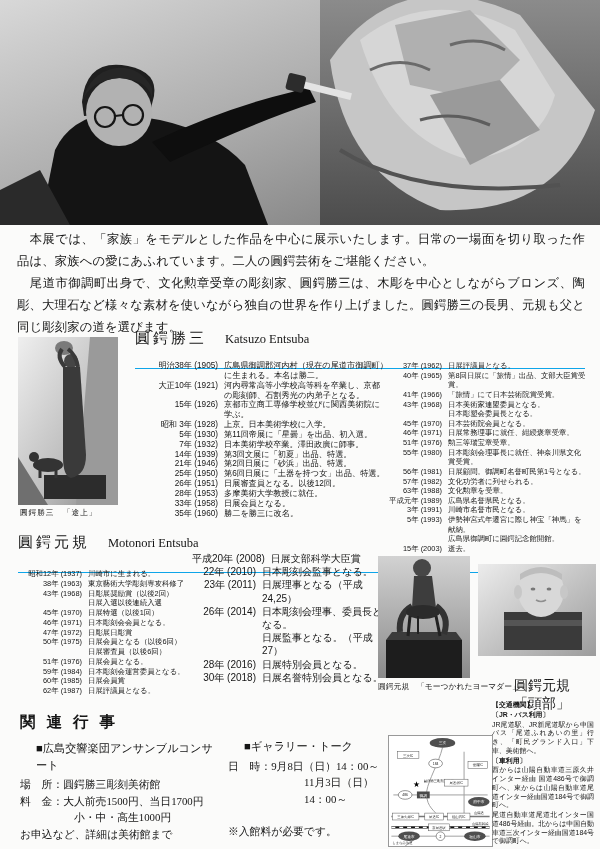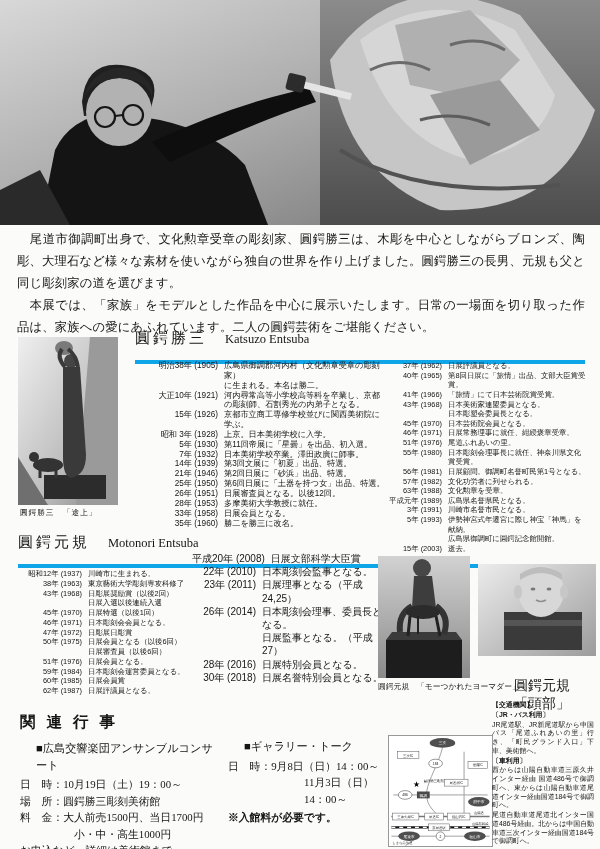--- a/index.html
+++ b/index.html
@@ -7,21 +7,21 @@
   .abs{position:absolute}
   .serif{font-family:"Liberation Serif","DejaVu Serif",serif}
   .sans{font-family:"Liberation Sans","DejaVu Sans",sans-serif}
 
   #hero{left:0;top:0;width:600px;height:225px}
   #hero svg{display:block;width:100%;height:100%}
 
   #intro{left:17px;top:228px;width:568px;font-size:12.3px;line-height:22px;letter-spacing:.2px}
   #intro p{margin:0;text-align:justify}
 
-  .sec-head{border-bottom:4px solid #0ea5e9;padding-bottom:12px;white-space:nowrap}
+  .sec-head{border-bottom:1px solid #0ea5e9;padding-bottom:20px;white-space:nowrap}
   .sec-head .ja{font-size:15px;letter-spacing:3px}
   .sec-head .en{font-size:12.5px;margin-left:14px}
   #katsuzo-head{left:135px;top:329px;width:450px}
   #motonori-head{left:18px;top:533px;width:564px}
 
   .tl{font-family:"Liberation Sans","DejaVu Sans",sans-serif}
   .tl-row{display:flex;gap:6px}
   .tl-year{flex:0 0 var(--yw);text-align:right;white-space:nowrap}
   .tl-text{white-space:pre-line;flex:1}
   #k-left{left:142px;top:361px;width:252px;--yw:76px;font-size:8.2px;line-height:1.2}
@@ -39,21 +39,21 @@
   #m-art2-cap{left:514px;top:677px;font-size:14px}
 
   #ev-head{left:20px;top:712px;font-size:15.5px;font-weight:bold;letter-spacing:11px}
   .ev-block{line-height:16.5px;font-size:10.8px}
   .ev-block .t{font-size:11.2px;margin:0 16px 3px}
   .ev-block p{margin:0}
   #concert{left:20px;top:740px;width:210px}
   #concert .indent{margin-left:54px}
   #gallery{left:228px;top:738px;width:160px}
   #gallery .indent{margin-left:76px}
-  #gallery .note{font-weight:bold;margin-top:2px}
+  #gallery .note{font-weight:normal;margin-top:16px}
 
   #access{left:492px;top:701px;width:102px;font-size:6.9px;line-height:1.27}
   #access p{margin:0 0 1px;text-align:justify}
   #access .hd{font-weight:bold}
 
   #map{left:388px;top:735px;width:103px;height:110px;border:1px solid #999;background:#fff}
   #map svg{display:block;width:100%;height:100%}
   .road{stroke:#a0a0a0;stroke-width:1;fill:none}
   .road2{stroke:#777;stroke-width:1.6;fill:none}
   .mbox{fill:#fff;stroke:#555;stroke-width:.5}
@@ -101,22 +101,22 @@
       <path d="M152,142 Q225,108 292,92 L308,86 L316,102 Q250,124 170,162 Z" fill="#0e0e0e"></path>
       <g transform="rotate(14 310 88)">
         <rect x="300" y="83" width="52" height="7" fill="#e4e4e4"></rect>
         <rect x="286" y="78" width="18" height="17" rx="3" fill="#2c2c2c"></rect>
       </g>
       <path d="M0,190 L40,170 L70,225 L0,225 Z" fill="#2a2a2a"></path>
     </svg>
   </div>
 
   <div class="abs" id="intro">
+    <p>　本展では、「家族」をモデルとした作品を中心に展示いたします。日常の一場面を切り取った作品は、家族への愛にあふれています。二人の圓鍔芸術をご堪能ください。</p>
     <p>　尾道市御調町出身で、文化勲章受章の彫刻家、圓鍔勝三は、木彫を中心としながらブロンズ、陶彫、大理石など様々な素材を使いながら独自の世界を作り上げました。圓鍔勝三の長男、元規も父と同じ彫刻家の道を選びます。</p>
-    <p>　本展では、「家族」をモデルとした作品を中心に展示いたします。日常の一場面を切り取った作品は、家族への愛にあふれています。二人の圓鍔芸術をご堪能ください。</p>
   </div>
 
   <div class="abs sec-head" id="katsuzo-head">
     <span class="ja">圓鍔勝三</span>
     <span class="en">Katsuzo Entsuba</span>
   </div>
 
   <div class="abs photo" id="k-art">
     <svg viewBox="0 0 100 168" preserveAspectRatio="none">
       <defs>
@@ -139,21 +139,21 @@
       <line x1="22" y1="132" x2="22" y2="141" stroke="#333" stroke-width="3"></line>
       <line x1="38" y1="132" x2="38" y2="141" stroke="#333" stroke-width="3"></line>
     </svg>
   </div>
   <div class="abs sans" id="k-art-cap">圓鍔勝三　「途上」</div>
 
   <div class="abs tl" id="k-left">
 
       <div class="tl-row">
         <span class="tl-year">明治38年 (1905)</span>
-        <span class="tl-text">広島県御調郡河内村（文化勲章受章の彫刻家）
+        <span class="tl-text">広島県御調郡河内村（現在の尾道市御調町）
 に生まれる。本名は勝二。</span>
       </div>
 
       <div class="tl-row">
         <span class="tl-year">大正10年 (1921)</span>
         <span class="tl-text">河内尋常高等小学校高等科を卒業し、京都
 の彫刻師、石割秀光の内弟子となる。</span>
       </div>
 
       <div class="tl-row">
@@ -242,21 +242,21 @@
         <span class="tl-text">日本芸術院会員となる。</span>
       </div>
 
       <div class="tl-row">
         <span class="tl-year">46年 (1971)</span>
         <span class="tl-text">日展常務理事に就任、紺綬褒章受章。</span>
       </div>
 
       <div class="tl-row">
         <span class="tl-year">51年 (1976)</span>
-        <span class="tl-text">尾道ふれあいの里。</span>
+        <span class="tl-text">勲三等瑞宝章受章。</span>
       </div>
 
       <div class="tl-row">
         <span class="tl-year">55年 (1980)</span>
         <span class="tl-text">日本彫刻会理事長に就任、神奈川県文化賞受賞。</span>
       </div>
 
       <div class="tl-row">
         <span class="tl-year">56年 (1981)</span>
         <span class="tl-text">日展顧問。御調町名誉町民第1号となる。</span>
@@ -434,21 +434,20 @@
       <ellipse cx="40" cy="28" rx="4" ry="7" fill="#c7c7c7"></ellipse>
       <ellipse cx="86" cy="28" rx="4" ry="7" fill="#c7c7c7"></ellipse>
     </svg>
   </div>
   <div class="abs sans" id="m-art2-cap">圓鍔元規　「頭部」</div>
 
   <div class="abs" id="ev-head">関連行事</div>
 
   <div class="abs ev-block" id="concert">
     <p class="t">■広島交響楽団アンサンブルコンサート</p>
-    <p>日　時：10月19日（土）19：00～</p>
     <p>場　所：圓鍔勝三彫刻美術館</p>
     <p>料　金：大人前売1500円、当日1700円</p>
     <p class="indent">小・中・高生1000円</p>
     <p>お申込など、詳細は美術館まで</p>
   </div>
 
   <div class="abs ev-block" id="gallery">
     <p class="t">■ギャラリー・トーク</p>
     <p>日　時：9月8日（日）14：00～</p>
     <p class="indent">11月3日（日）14：00～</p>

